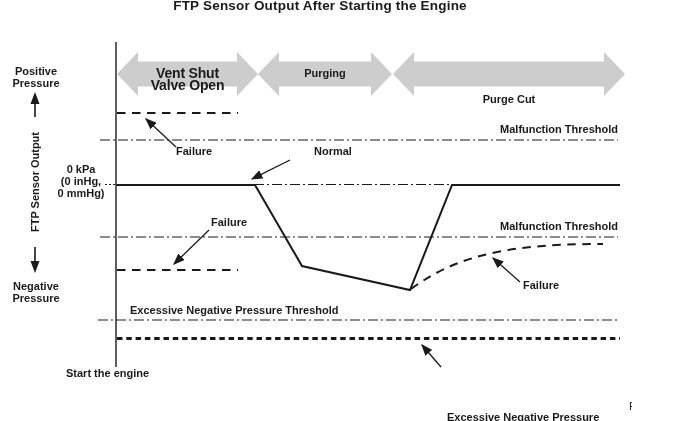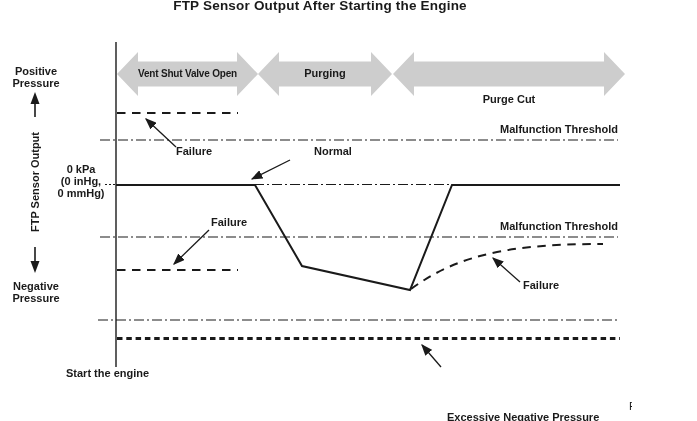--- a/index.html
+++ b/index.html
@@ -12,21 +12,21 @@
     position:absolute;font-size:11px;font-weight:bold;line-height:11.5px;
     white-space:pre-line;color:#1a1a1a;
   }
   .ctr{text-align:center;}
   .rgt{text-align:right;}
   .title{font-size:13.5px;letter-spacing:.2px;}
   .rot{
     transform:rotate(-90deg);transform-origin:center;height:14px;
   }
   .zero{line-height:12px;}
-  .small{font-size:10px;letter-spacing:-.2px;}
+  .small{font-size:14px;letter-spacing:-.2px;}
   .plain{font-weight:normal;}
 </style>
 </head>
 <body>
 
 <div class="stage">
 
   <svg width="697" height="421" viewBox="0 0 697 421">
     <defs>
       <marker id="ah" markerWidth="9" markerHeight="7" refX="8" refY="3.5" orient="auto">
@@ -86,20 +86,21 @@
   <div class="lbl ctr" style="left:414px;top:68px;width:190px;margin-top:26px;">Purge Cut</div>
 
   <div class="lbl" style="left:176px;top:146px;">Failure</div>
   <div class="lbl" style="left:269px;top:146px;padding-left:45px;">Normal</div>
   <div class="lbl" style="left:211px;top:217px;">Failure</div>
   <div class="lbl" style="left:523px;top:280px;">Failure</div>
 
   <div class="lbl rgt" style="left:482px;top:124px;width:136px;">Malfunction Threshold</div>
   <div class="lbl rgt" style="left:482px;top:221px;width:136px;">Malfunction Threshold</div>
 
+  <div class="lbl" style="left:130px;top:305px;">Excessive Negative Pressure Threshold</div>
 
   <div class="lbl" style="left:66px;top:368px;">Start the engine</div>
 
   <div class="lbl" style="left:447px;top:370px;margin-top:42px;">Excessive Negative Pressure</div>
 
   <div class="lbl rgt plain" style="left:557px;top:401px;width:132px;">P1454-0570</div>
 
 </div>
 
 </body></html>

